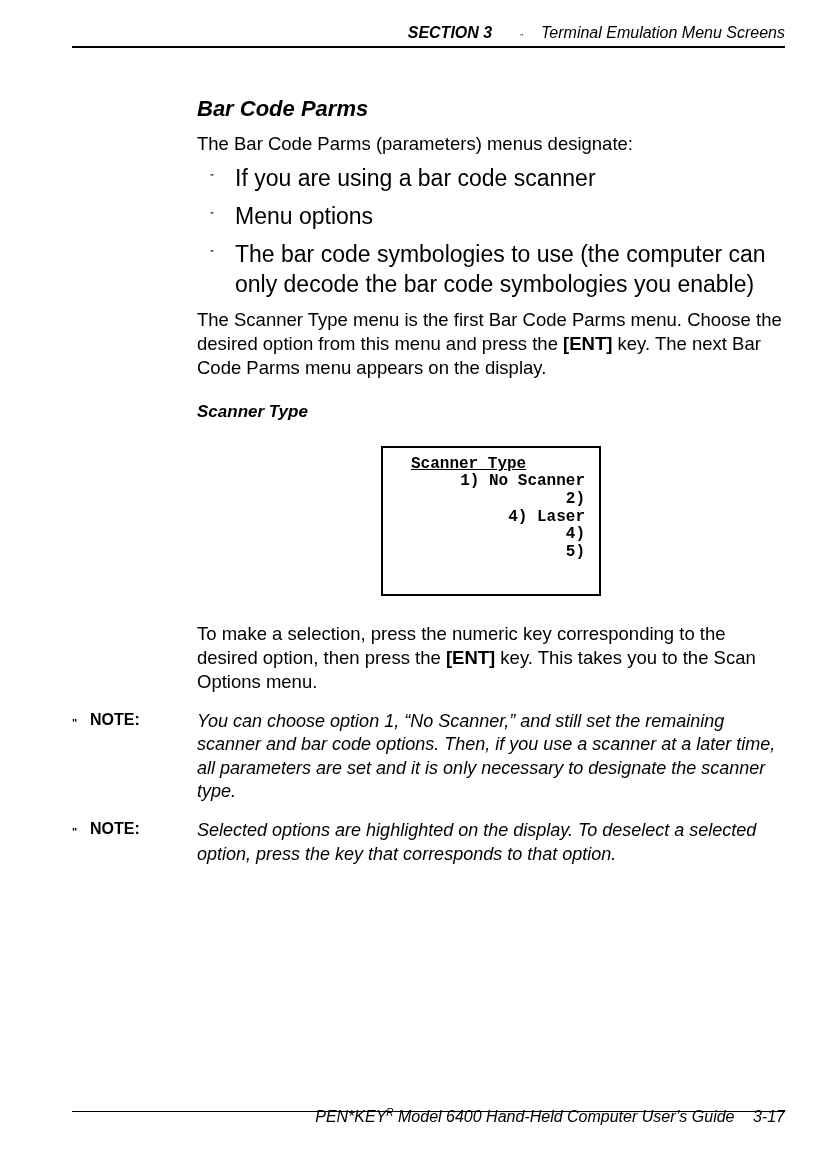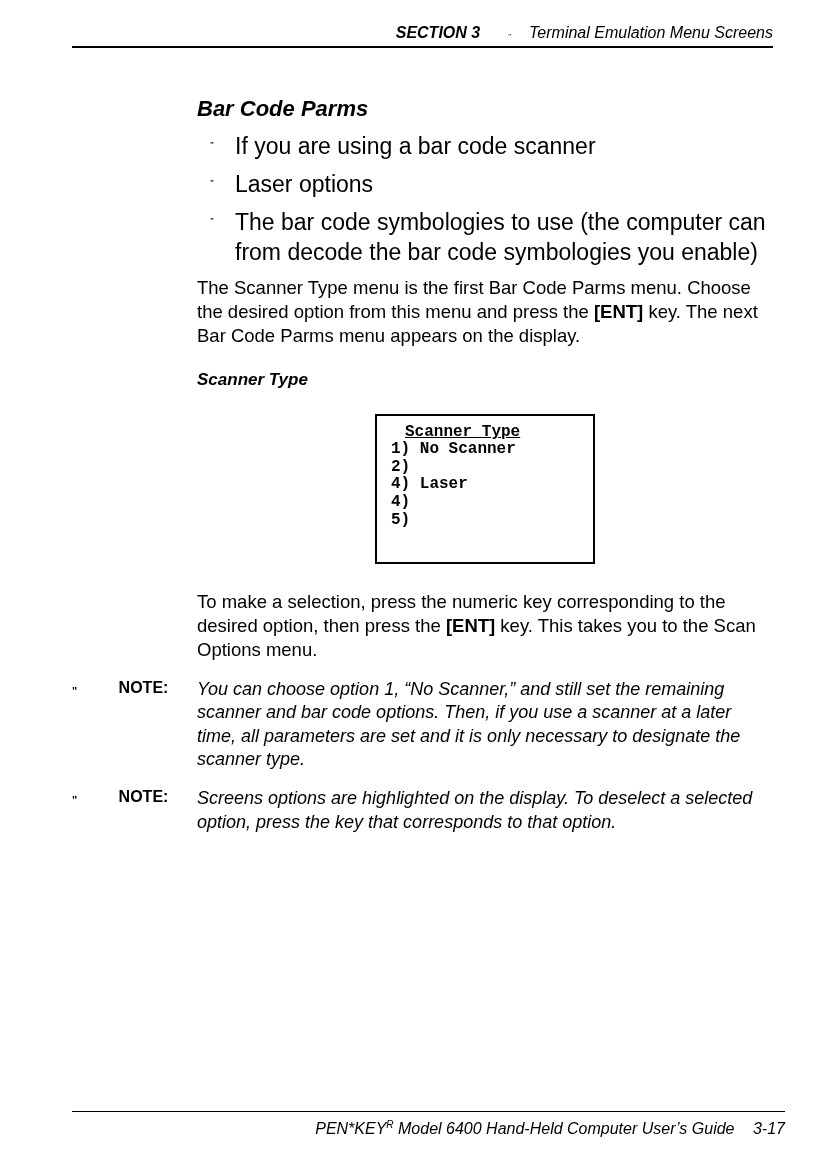--- a/index.html
+++ b/index.html
@@ -6,21 +6,21 @@
     margin: 0;
     padding: 0;
     background: #fff;
     font-family: Arial, Helvetica, sans-serif;
     color: #000;
   }
   .page {
     width: 833px;
     height: 1162px;
     box-sizing: border-box;
-    padding: 24px 60px 24px 72px;
+    padding: 24px 48px 24px 72px;
     position: relative;
   }
   .header-line {
     display: flex;
     align-items: baseline;
     justify-content: flex-end;
     font-style: italic;
     font-weight: bold;
     margin-bottom: 4px;
   }
@@ -107,49 +107,49 @@
     line-height: 1.1;
   }
   .screen-title {
     display: block;
     text-align: left;
     text-decoration: underline;
     margin-left: 14px;
   }
   .screen-line {
     display: block;
+    text-align: right;
   }
   .note-row {
     display: flex;
     margin-top: 16px;
     align-items: flex-start;
   }
   .note-mark {
     width: 18px;
     font-size: 11px;
     font-weight: bold;
     line-height: 20px;
     padding-top: 3px;
   }
   .note-label {
     width: 107px;
     font-weight: bold;
     font-size: 16px;
     line-height: 1.3;
-    text-align: center;
   }
   .note-text {
     flex: 1;
     font-style: italic;
     font-size: 18px;
     line-height: 1.3;
   }
   .footer {
     position: absolute;
-    bottom: 24px;
+    bottom: 36px;
     right: 48px;
     font-style: italic;
     font-size: 16px;
   }
   .footer .book {
     font-style: italic;
   }
   .footer sup {
     font-size: 10px;
     font-style: italic;
@@ -172,25 +172,26 @@
 
   <div class="header-line">
     <span class="header-section">SECTION 3</span>
     <span class="header-bullet">"</span>
     <span class="header-title">Terminal Emulation Menu Screens</span>
   </div>
   <div class="hr"></div>
 
   <div class="content">
     <h2 class="heading">Bar Code Parms</h2>
+    <p class="body">The Bar Code Parms (parameters) menus designate:</p>
 
     <ul class="bullets">
       <li>If you are using a bar code scanner</li>
-      <li>Laser options</li>
-      <li>The bar code symbologies to use (the computer can from decode the bar code symbologies you enable)</li>
+      <li>Menu options</li>
+      <li>The bar code symbologies to use (the computer can only decode the bar code symbologies you enable)</li>
     </ul>
 
     <p class="body">
       <span>The Scanner Type menu is the first Bar Code Parms menu. Choose the desired option from this menu and press the </span><span class="bold">[ENT]</span><span> key.  The next Bar Code Parms menu appears on the display.</span>
     </p>
 
     <h4 class="subhead">Scanner Type</h4>
 
     <div class="screen-center">
       <div class="screen-box">
@@ -210,21 +211,21 @@
 
   <div class="note-row">
     <div class="note-mark">"</div>
     <div class="note-label">NOTE:</div>
     <div class="note-text">You can choose option 1, “No Scanner,” and still set the remaining scanner and bar code options.  Then, if you use a scanner at a later time, all parameters are set and it is only necessary to designate the scanner type.</div>
   </div>
 
   <div class="note-row">
     <div class="note-mark">"</div>
     <div class="note-label">NOTE:</div>
-    <div class="note-text">Screens options are highlighted on the display.  To deselect a selected option, press the key that corresponds to that option.</div>
+    <div class="note-text">Selected options are highlighted on the display.  To deselect a selected option, press the key that corresponds to that option.</div>
   </div>
 
   <div class="footer-rule"></div>
   <div class="footer">
     <span class="book">
       <span>PEN*KEY</span><sup>R</sup><span> Model 6400 Hand-Held Computer User’s Guide</span>
     </span>
     <span class="pagenum">3-17</span>
   </div>
 

